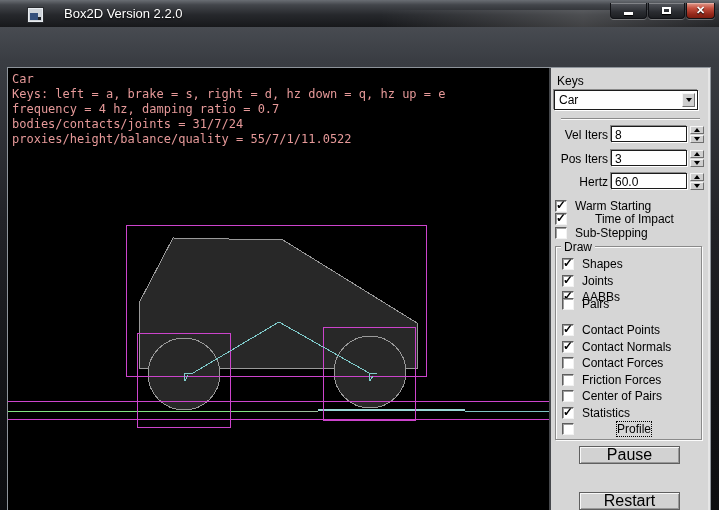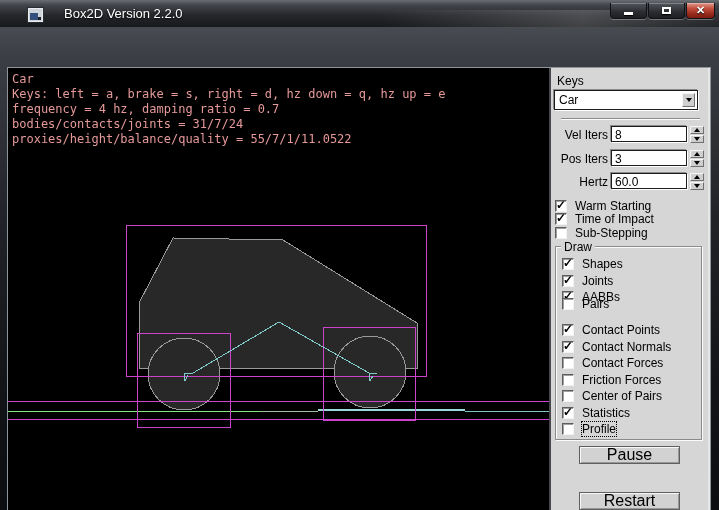--- a/index.html
+++ b/index.html
@@ -177,21 +177,21 @@
           </div>
         <div class="spin-half spin-down">
             <div class="arr-down"></div>
           </div>
       </div>
 
       <div class="cb-row" style="left:4px;top:131px;">
         <div class="checkbox checked"></div>
         <span class="cb-label">Warm Starting</span>
       </div>
-      <div class="cb-row" style="left:4px;top:144px;">
+      <div class="cb-row" style="left:4px;top:144px;gap:20px;">
         <div class="checkbox checked"></div>
         <span class="cb-label">Time of Impact</span>
       </div>
       <div class="cb-row" style="left:4px;top:158px;">
         <div class="checkbox"></div>
         <span class="cb-label">Sub-Stepping</span>
       </div>
 
       <div class="groupbox"></div>
       <div class="plabel group-label">Draw</div>
@@ -229,21 +229,21 @@
         <span class="cb-label">Friction Forces</span>
       </div>
       <div class="cb-row" style="left:11px;top:321px;">
         <div class="checkbox"></div>
         <span class="cb-label">Center of Pairs</span>
       </div>
       <div class="cb-row" style="left:11px;top:338px;">
         <div class="checkbox checked"></div>
         <span class="cb-label">Statistics</span>
       </div>
-      <div class="cb-row" style="left:11px;top:354px;">
+      <div class="cb-row" style="left:11px;top:354px;gap:35px;">
         <div class="checkbox"></div>
         <span class="cb-label focused">Profile</span>
       </div>
 
       <div class="glui-btn" style="top:378px;">Pause</div>
       <div class="glui-btn" style="top:424px;">Restart</div>
       <div class="glui-btn" style="top:447px;">Quit</div>
     </div>
   </div>
 </div>

